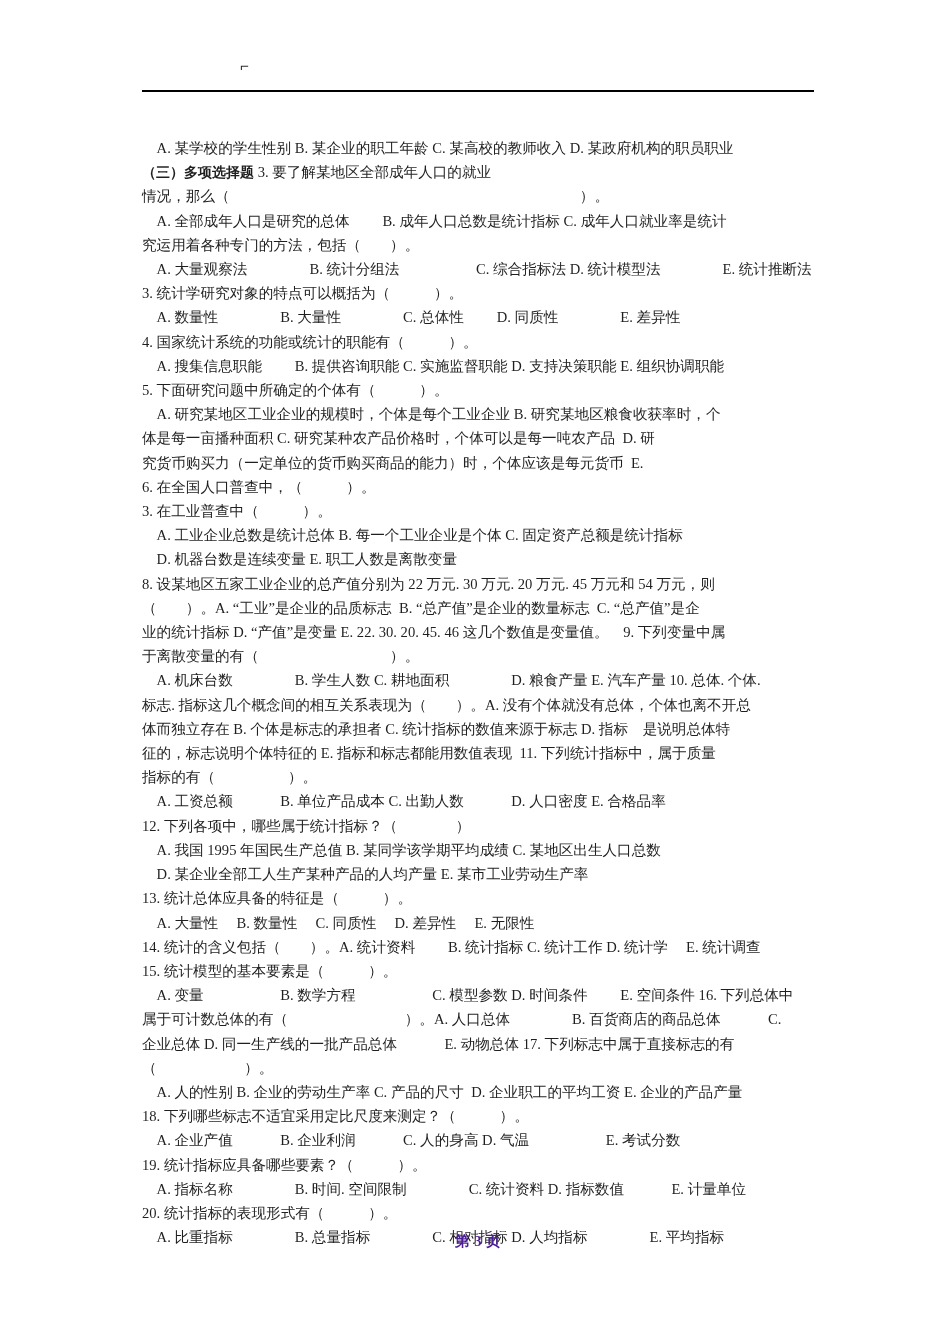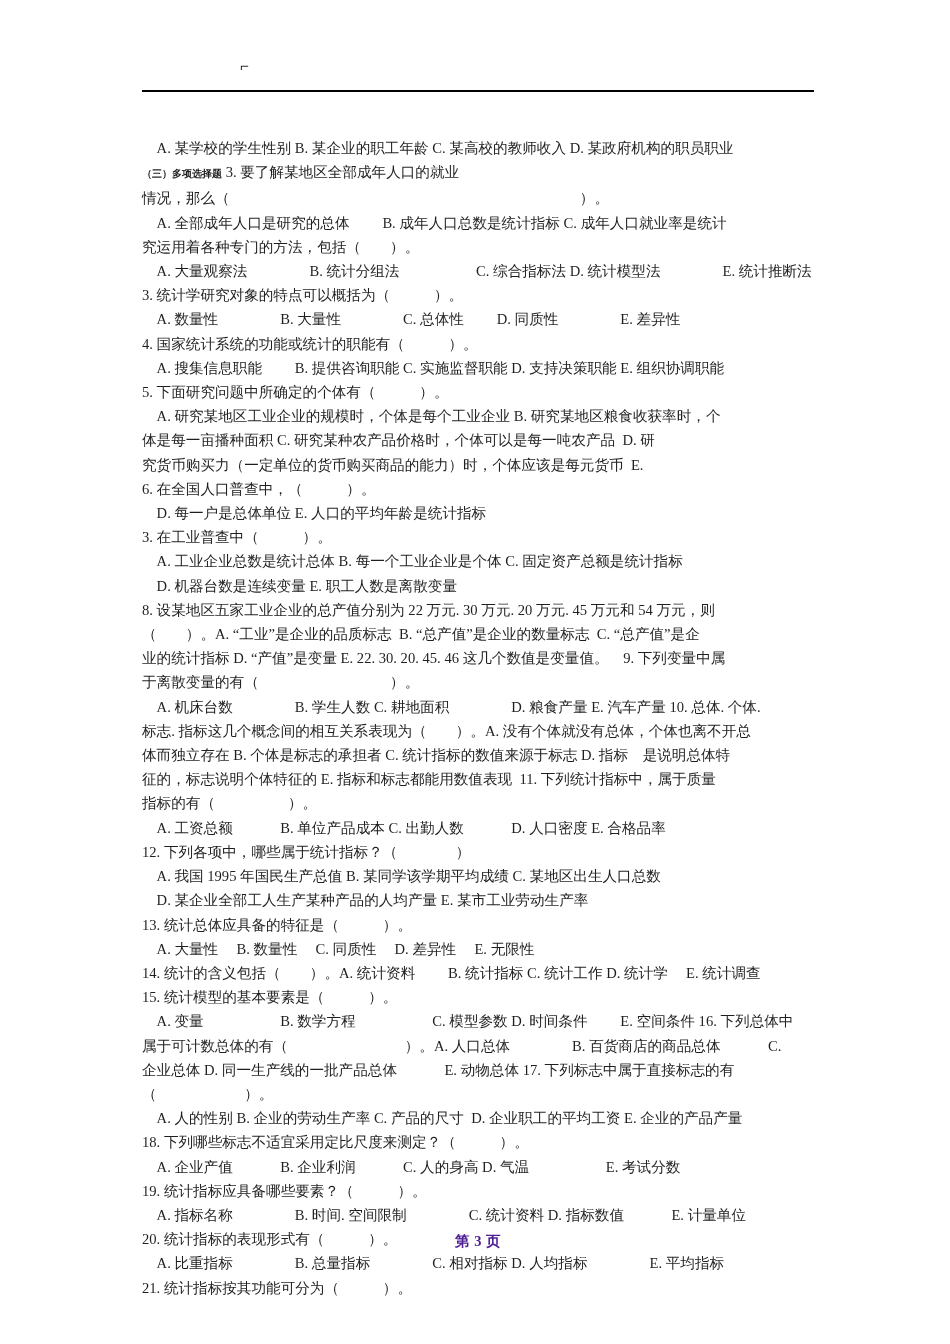--- a/index.html
+++ b/index.html
@@ -67,21 +67,21 @@
   .body-text p {
     margin: 0;
     padding: 0;
     text-align: justify;
     text-justify: inter-character;
     white-space: pre-wrap;
   }
   .b {
     font-weight: bold;
     font-family: "Liberation Sans", "DejaVu Sans", sans-serif;
-    font-size: 10px;
+    font-size: 14px;
   }
   
   .footer {
     position: absolute;
     left: 0;
     top: 1232px;
     width: 672px;
     text-align: center;
     font-weight: bold;
     font-size: 14.5px;
@@ -113,21 +113,20 @@
       <p>　A. 大量观察法　　　　 B. 统计分组法　　　　　 C. 综合指标法 D. 统计模型法　　　　 E. 统计推断法</p>
       <p>3. 统计学研究对象的特点可以概括为（　　　）。</p>
       <p>　A. 数量性　　　　 B. 大量性　　　　 C. 总体性　　 D. 同质性　　　　 E. 差异性</p>
       <p>4. 国家统计系统的功能或统计的职能有（　　　）。</p>
       <p>　A. 搜集信息职能　　 B. 提供咨询职能 C. 实施监督职能 D. 支持决策职能 E. 组织协调职能</p>
       <p>5. 下面研究问题中所确定的个体有（　　　）。</p>
       <p>　A. 研究某地区工业企业的规模时，个体是每个工业企业 B. 研究某地区粮食收获率时，个</p>
       <p>体是每一亩播种面积 C. 研究某种农产品价格时，个体可以是每一吨农产品  D. 研</p>
       <p>究货币购买力（一定单位的货币购买商品的能力）时，个体应该是每元货币  E.</p>
       <p>6. 在全国人口普查中，（　　　）。</p>
-      <p>　D. 每一户是总体单位 E. 人口的平均年龄是统计指标</p>
       <p>3. 在工业普查中（　　　）。</p>
       <p>　A. 工业企业总数是统计总体 B. 每一个工业企业是个体 C. 固定资产总额是统计指标</p>
       <p>　D. 机器台数是连续变量 E. 职工人数是离散变量</p>
       <p>8. 设某地区五家工业企业的总产值分别为 22 万元. 30 万元. 20 万元. 45 万元和 54 万元，则</p>
       <p>（　　）。A. “工业”是企业的品质标志  B. “总产值”是企业的数量标志  C. “总产值”是企</p>
       <p>业的统计指标 D. “产值”是变量 E. 22. 30. 20. 45. 46 这几个数值是变量值。　9. 下列变量中属</p>
       <p>于离散变量的有（　　　　　　　　　）。</p>
       <p>　A. 机床台数　　　　 B. 学生人数 C. 耕地面积　　　　 D. 粮食产量 E. 汽车产量 10. 总体. 个体.</p>
       <p>标志. 指标这几个概念间的相互关系表现为（　　）。A. 没有个体就没有总体，个体也离不开总</p>
       <p>体而独立存在 B. 个体是标志的承担者 C. 统计指标的数值来源于标志 D. 指标　是说明总体特</p>
@@ -145,20 +144,19 @@
       <p>属于可计数总体的有（　　　　　　　　）。A. 人口总体　　　　 B. 百货商店的商品总体　　　 C.</p>
       <p>企业总体 D. 同一生产线的一批产品总体　　　 E. 动物总体 17. 下列标志中属于直接标志的有</p>
       <p>（　　　　　　）。</p>
       <p>　A. 人的性别 B. 企业的劳动生产率 C. 产品的尺寸  D. 企业职工的平均工资 E. 企业的产品产量</p>
       <p>18. 下列哪些标志不适宜采用定比尺度来测定？（　　　）。</p>
       <p>　A. 企业产值　　　 B. 企业利润　　　 C. 人的身高 D. 气温　　　　　 E. 考试分数</p>
       <p>19. 统计指标应具备哪些要素？（　　　）。</p>
       <p>　A. 指标名称　　　　 B. 时间. 空间限制　　　　 C. 统计资料 D. 指标数值　　　 E. 计量单位</p>
       <p>20. 统计指标的表现形式有（　　　）。</p>
       <p>　A. 比重指标　　　　 B. 总量指标　　　　 C. 相对指标 D. 人均指标　　　　 E. 平均指标</p>
-      <p>21. 统计指标按其功能可分为（　　　）。</p>
 
     </div>
 
     <div class="footer">第 3 页</div>
 
   </div>
 </div>
 
 </body></html>

